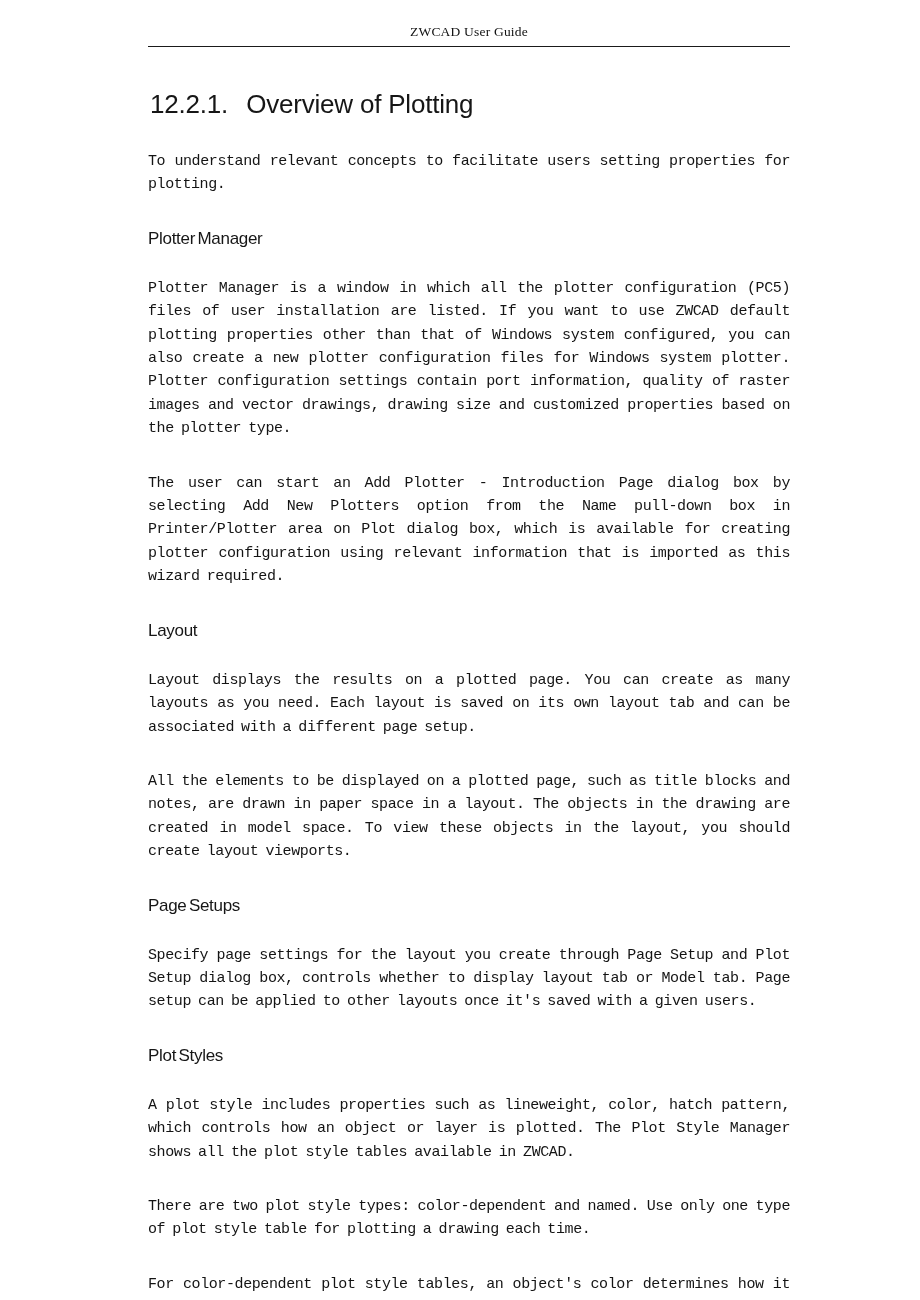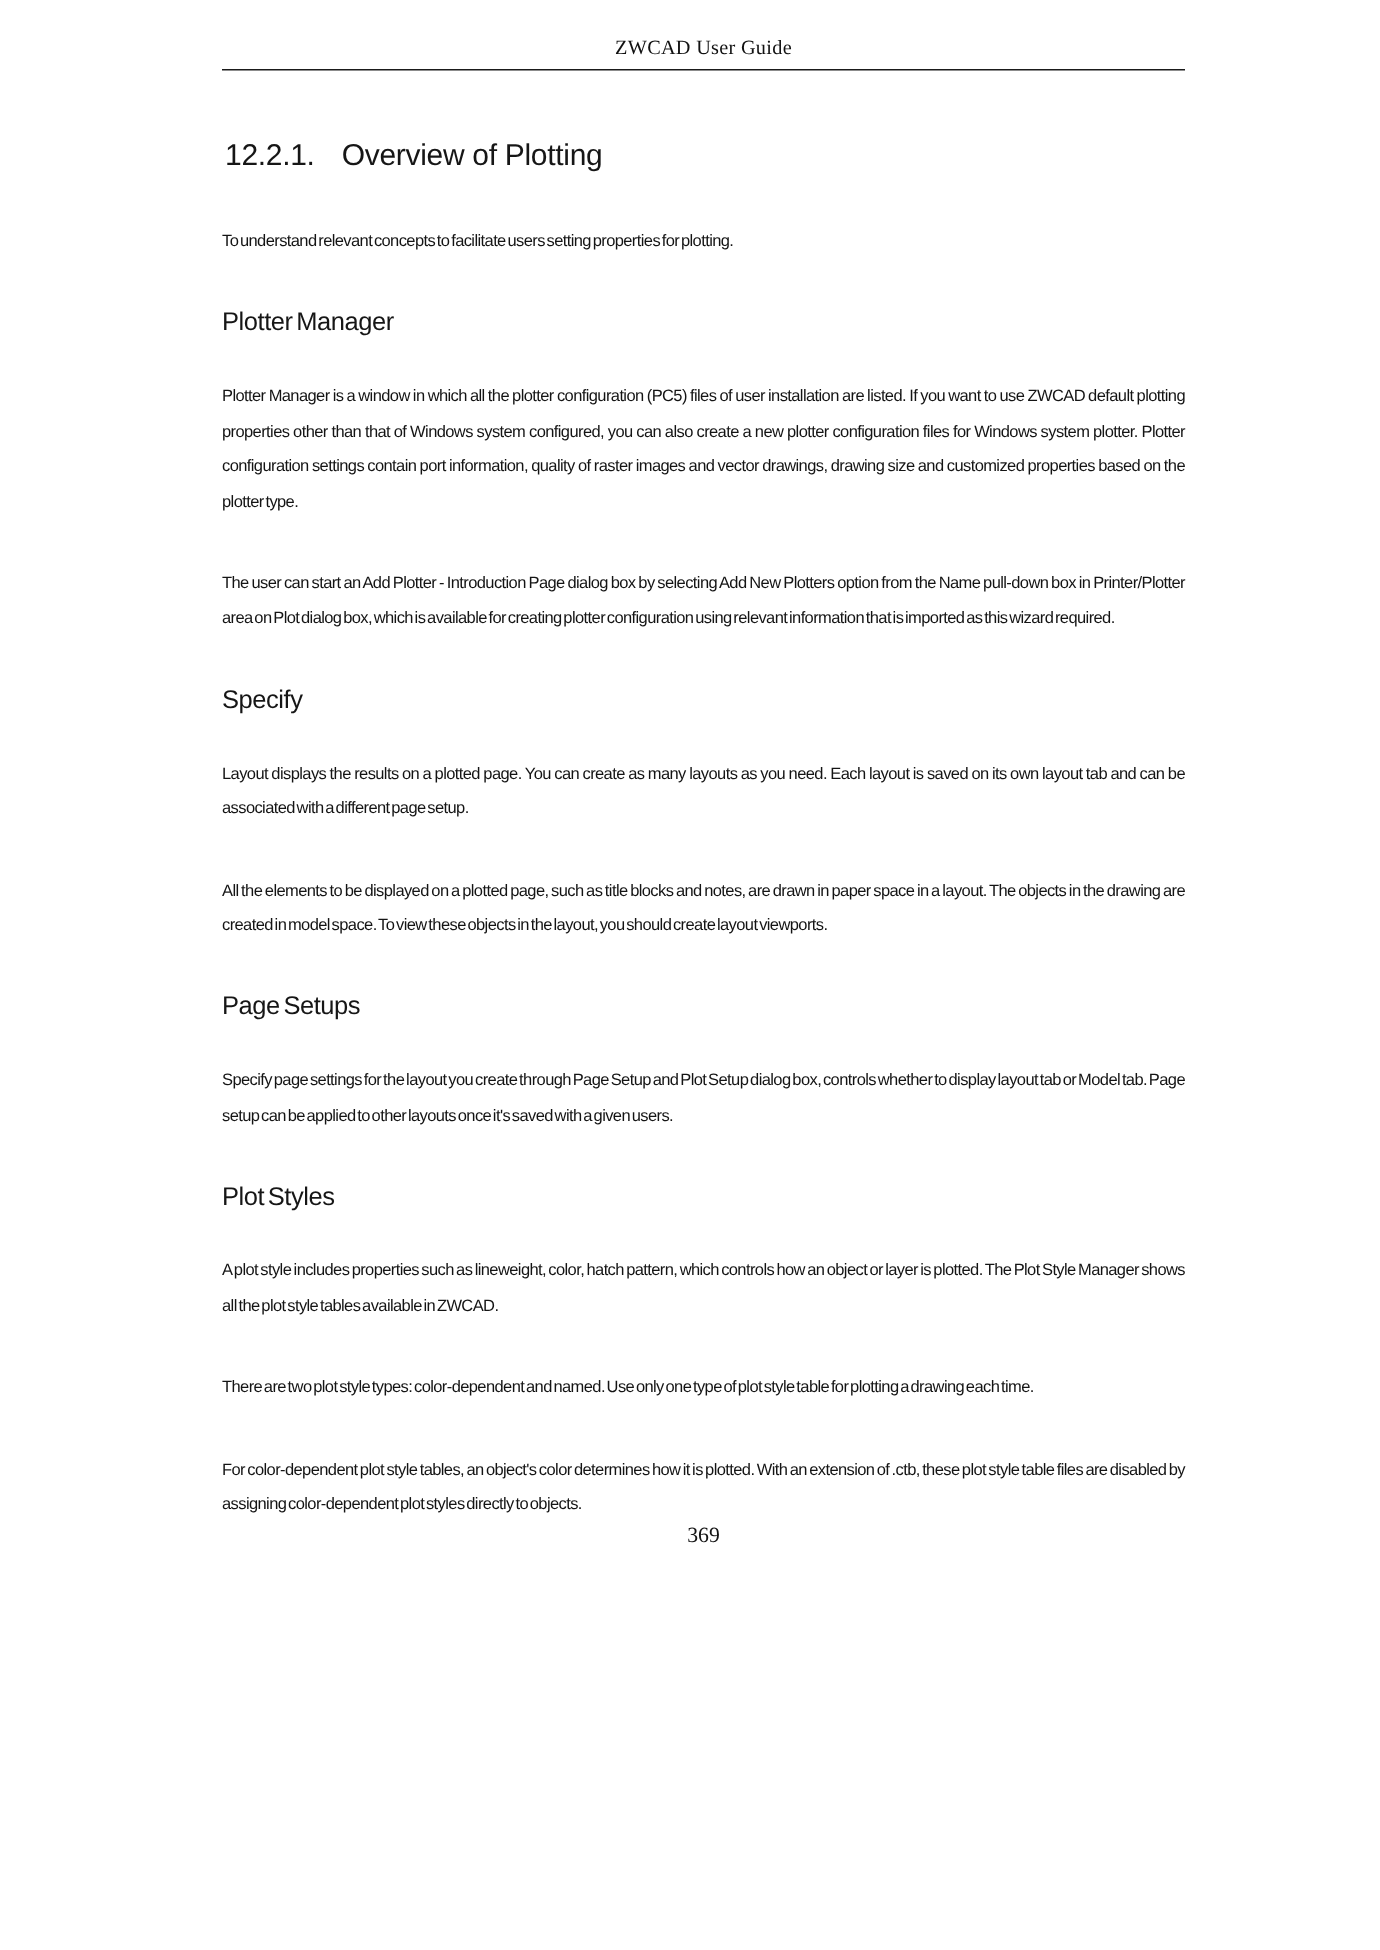--- a/index.html
+++ b/index.html
@@ -31,42 +31,42 @@
     margin-top: 6px;
     border: none;
     border-top: 1.6px solid #1a1a1a;
     height: 0;
   }
   
   .doc-h1 {
     margin: 42px 0 0 2px;
     font-family: "Liberation Sans", sans-serif;
     font-weight: 400;
-    font-size: 20px;
+    font-size: 26px;
     line-height: 30px;
     color: #161616;
     letter-spacing: -0.2px;
   }
   .doc-h1 .h1-num { margin-right: 18px; }
   
   .doc-h2 {
     margin: 32px 0 0 0;
     font-family: "Liberation Sans", sans-serif;
     font-weight: 400;
     font-size: 17px;
     line-height: 20px;
     color: #161616;
     letter-spacing: -0.3px;
     word-spacing: -2px;
   }
   
   .para {
     margin: 31px 0 0 0;
-    font-family: Liberation Sans, sans-serif;
-    font-size: 11px;
+    font-family: Liberation Mono, monospace;
+    font-size: 15px;
     line-height: 23.4px;
     color: #141414;
     text-align: justify;
     letter-spacing: -0.4px;
     word-spacing: -1.5px;
   }
   .doc-h1 + .para { margin-top: 31px; }
   .doc-h2 + .para { margin-top: 28px; }
   
   .doc-footer {
@@ -92,21 +92,21 @@
     <div class="doc-h1">
       <span class="h1-num">12.2.1.</span><span>Overview of Plotting</span>
     </div>
 
     <p class="para">To understand relevant concepts to facilitate users setting properties for plotting.</p>
 
     <div class="doc-h2">Plotter Manager</div>
     <p class="para">Plotter Manager is a window in which all the plotter configuration (PC5) files of user installation are listed. If you want to use ZWCAD default plotting properties other than that of Windows system configured, you can also create a new plotter configuration files for Windows system plotter. Plotter configuration settings contain port information, quality of raster images and vector drawings, drawing size and customized properties based on the plotter type.</p>
     <p class="para">The user can start an Add Plotter - Introduction Page dialog box by selecting Add New Plotters option from the Name pull-down box in Printer/Plotter area on Plot dialog box, which is available for creating plotter configuration using relevant information that is imported as this wizard required.</p>
 
-    <div class="doc-h2">Specify</div>
+    <div class="doc-h2">Layout</div>
     <p class="para">Layout displays the results on a plotted page. You can create as many layouts as you need. Each layout is saved on its own layout tab and can be associated with a different page setup.</p>
     <p class="para">All the elements to be displayed on a plotted page, such as title blocks and notes, are drawn in paper space in a layout. The objects in the drawing are created in model space. To view these objects in the layout, you should create layout viewports.</p>
 
     <div class="doc-h2">Page Setups</div>
     <p class="para">Specify page settings for the layout you create through Page Setup and Plot Setup dialog box, controls whether to display layout tab or Model tab. Page setup can be applied to other layouts once it's saved with a given users.</p>
 
     <div class="doc-h2">Plot Styles</div>
     <p class="para">A plot style includes properties such as lineweight, color, hatch pattern, which controls how an object or layer is plotted. The Plot Style Manager shows all the plot style tables available in ZWCAD.</p>
     <p class="para">There are two plot style types: color-dependent and named. Use only one type of plot style table for plotting a drawing each time.</p>
     <p class="para">For color-dependent plot style tables, an object's color determines how it is plotted. With an extension of .ctb, these plot style table files are disabled by assigning color-dependent plot styles directly to objects.</p>

